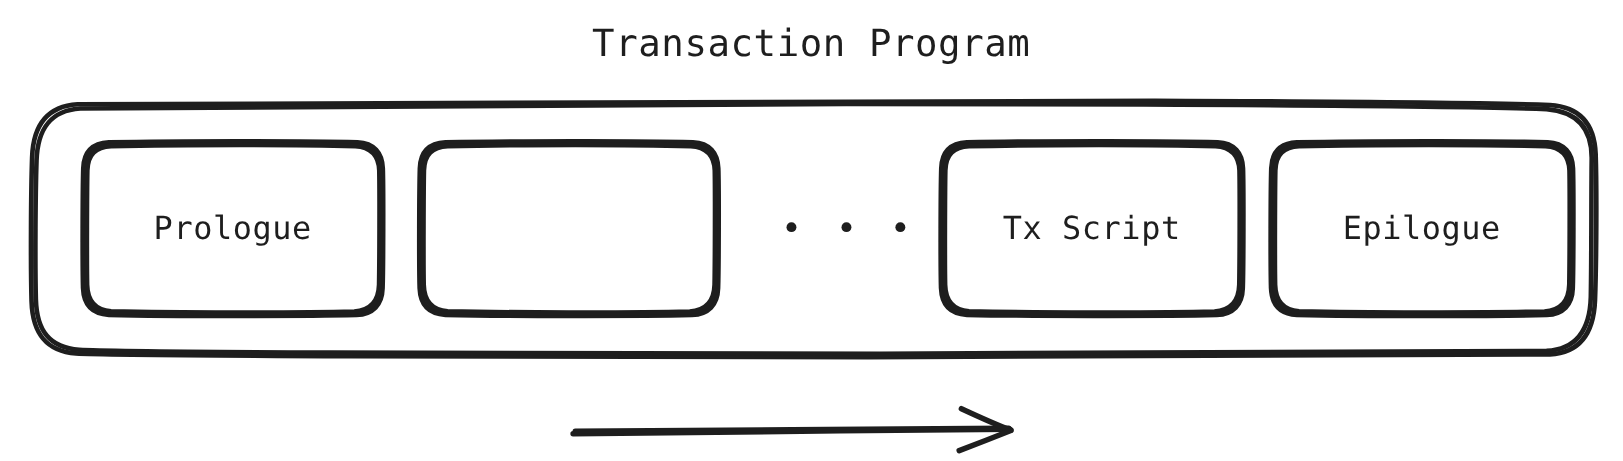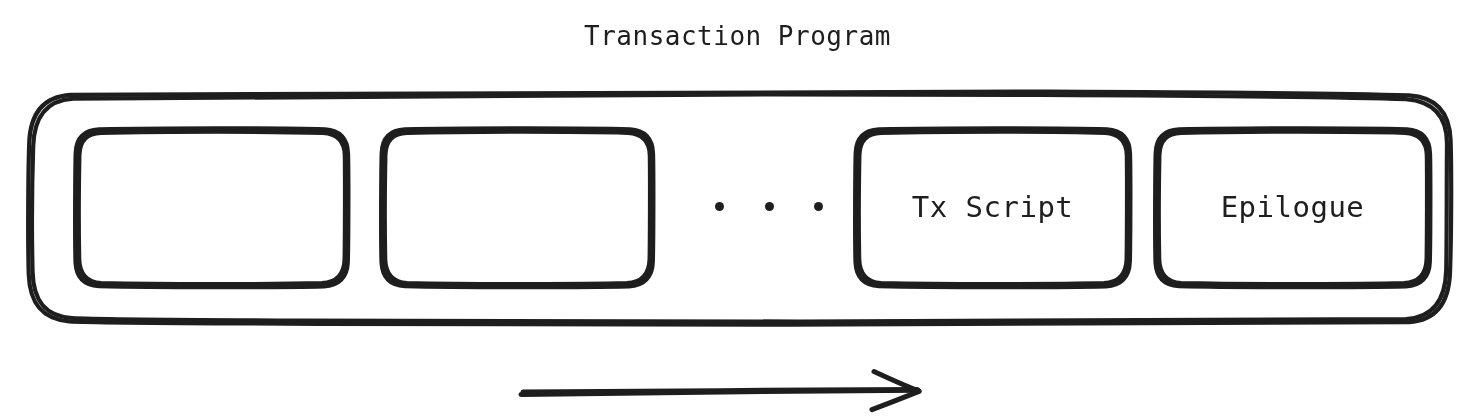--- a/index.html
+++ b/index.html
@@ -26,21 +26,21 @@
     height: 419px;
     pointer-events: none;
   }
   .diagram-title {
     position: absolute;
     left: 0;
     top: 22px;
     width: 1475px;
     text-align: center;
     font-family: "DejaVu Sans Mono", "Liberation Mono", monospace;
-    font-size: 26px;
+    font-size: 34px;
     font-weight: 500;
     letter-spacing: 0.5px;
     color: #1e1e1e;
     line-height: 1.1;
   }
   .stage-label {
     position: absolute;
     display: flex;
     align-items: center;
     justify-content: center;
@@ -198,20 +198,23 @@
       <path d="M523,392.0 C 640,391.2 800,390.0 917,389.4"></path>
       <path d="M874,371.5 C 888,378.0 906,386.2 919,391.0"></path>
       <path d="M919,391.4 C 906,396.6 887,404.0 872,409.6"></path>
     </g>
   </svg>
 
   <div class="diagram-title">Transaction Program</div>
 
   <div class="outer-hit" style="left:28px; top:92px; width:1424px; height:233px;"></div>
 
+  <div class="stage-hit" style="left:75px; top:128px; width:273px; height:159px;">
+    <div class="stage-label" style="left:0; top:0; width:273px; height:159px;">Prologue</div>
+  </div>
 
 
   <div class="ellipsis-group" style="left:715px; top:201px; width:108px; height:10px;">
     <span class="ellipsis-dot"></span>
     <span class="ellipsis-dot"></span>
     <span class="ellipsis-dot"></span>
   </div>
 
   <div class="stage-hit" style="left:1155px; top:128px; width:275px; height:159px;">
     <div class="stage-label" style="left:0; top:0; width:275px; height:159px;">Epilogue</div>

